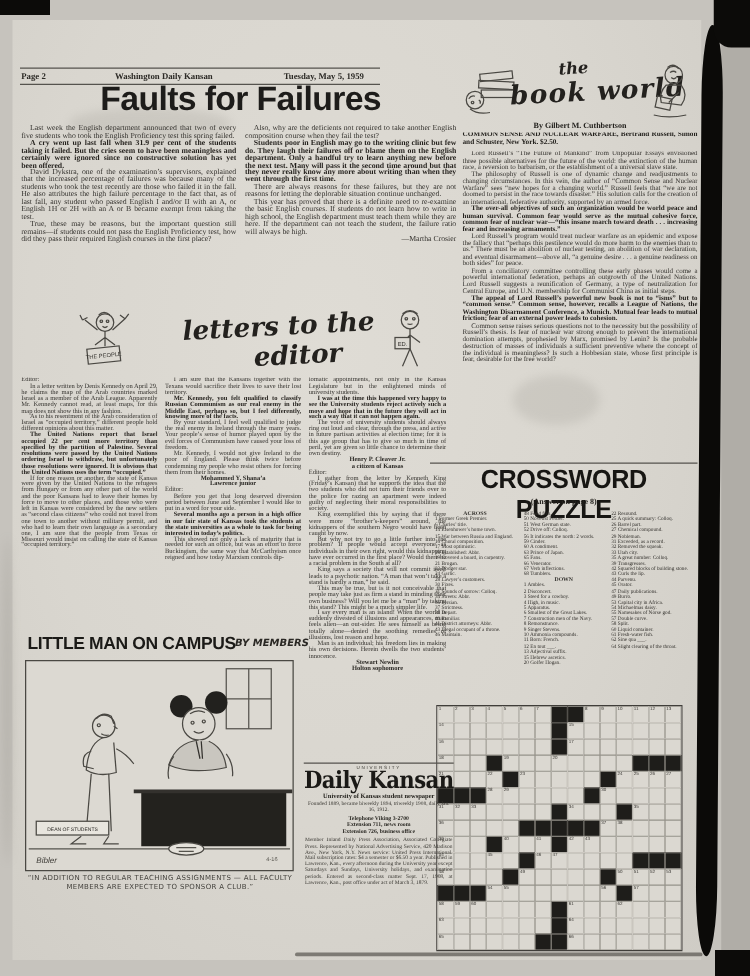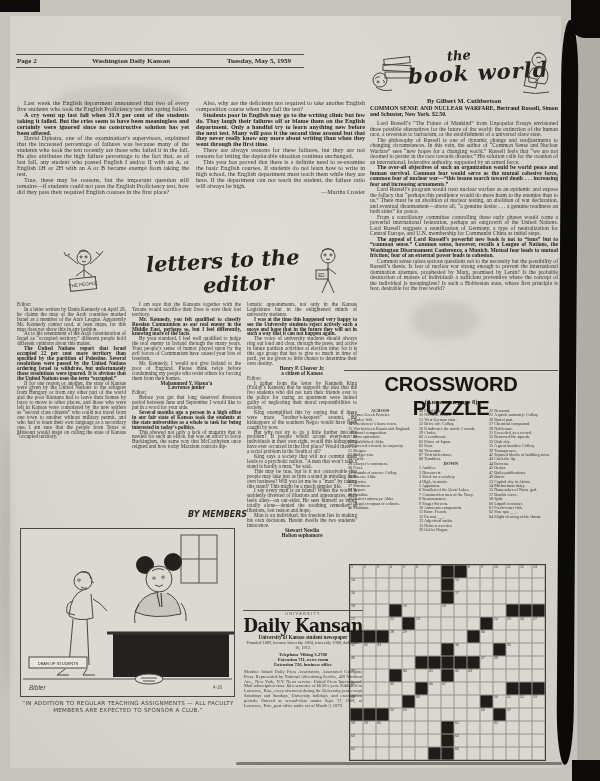--- a/index.html
+++ b/index.html
@@ -73,20 +73,21 @@
   <div class="smudge" style="left:55px;top:86px;width:130px;height:26px;"></div>
   <div class="smudge" style="left:410px;top:300px;width:70px;height:40px;"></div>
   <div class="smudge" style="left:2px;top:430px;width:8px;height:260px;opacity:.25;"></div>
 
   <div class="rule" style="left:16px;top:54px;width:288px;"></div>
   <span class="hdr-item" style="left:17px;top:57px;">Page 2</span>
   <span class="hdr-item" style="left:92px;top:57px;">Washington Daily Kansan</span>
   <span class="hdr-item" style="left:227px;top:57px;text-align:right;">Tuesday, May 5, 1959</span>
   <div class="rule" style="left:16px;top:67px;width:288px;"></div>
 
+  <div class="abs headline" style="left:20px;top:64px;width:345px;">Faults for Failures</div>
   <div class="abs txt ed-col" style="left:17px;top:100px;width:172px;height:151px;">
       <p class="para">Last week the English department announced that two of every five students who took the English Proficiency test this spring failed.</p>
       <p class="para b">A cry went up last fall when 31.9 per cent of the students taking it failed. But the cries seem to have been meaningless and certainly were ignored since no constructive solution has yet been offered.</p>
       <p class="para">David Dykstra, one of the examination’s supervisors, explained that the increased percentage of failures was because many of the students who took the test recently are those who failed it in the fall. He also attributes the high failure percentage to the fact that, as of last fall, any student who passed English I and/or II with an A, or English 1H or 2H with an A or B became exempt from taking the test.</p>
       <p class="para">True, these may be reasons, but the important question still remains—if students could not pass the English Proficiency test, how did they pass their required English courses in the first place?</p>
     </div>
   <div class="abs txt ed-col" style="left:196px;top:100px;width:169px;height:151px;">
       <p class="para">Also, why are the deficients not required to take another English composition course when they fail the test?</p>
       <p class="para b">Students poor in English may go to the writing clinic but few do. They laugh their failures off or blame them on the English department. Only a handful try to learn anything new before the next test. Many will pass it the second time around but that they never really know any more about writing than when they went through the first time.</p>
       <p class="para">There are always reasons for these failures, but they are not reasons for letting the deplorable situation continue unchanged.</p>
@@ -631,20 +632,21 @@
       <p class="para">King exemplified this by saying that if there were more “brother’s-keepers” around, the kidnappers of the southern Negro would have been caught by now.</p>
       <p class="para">But why not try to go a little further into the problem? If people would accept everyone as individuals in their own right, would this kidnapping have ever occurred in the first place? Would there be a racial problem in the South at all?</p>
       <p class="para">King says a society that will not commit itself leads to a psychotic nation. “A man that won’t take a stand is hardly a man,” he said.</p>
       <p class="para">This may be true, but is it not conceivable that people may take just as firm a stand in minding their own business? Will you let me be a “man” by taking this stand? This might be a much simpler life.</p>
       <p class="para">I say every man is an island! When the world is suddenly divested of illusions and appearances, man feels alien—an out-sider. He sees himself as being totally alone—denied the soothing remedies of illusions, lost reason and hope.</p>
       <p class="para">Man is an individual; his freedom lies in making his own decisions. Herein dwells the two students’ innocence.</p>
       <p class="para sigc">Stewart Newlin</p>
       <p class="para sigc">Holton sophomore</p>
     </div>
 
+  <div class="abs cartoon-title" style="left:22px;top:506px;">LITTLE MAN ON CAMPUS</div>
   <div class="abs cartoon-by" style="left:188px;top:510px;">BY MEMBERS</div>
   <div class="cartoon-frame" style="left:20px;top:528px;width:213px;height:167px;">
     <svg width="213" height="167" viewBox="0 0 213 167">
       <g fill="none" stroke="#55534d" stroke-width="1">
         <rect x="160" y="6" width="36" height="48"></rect>
         <path d="M178 6 v48 M160 30 h36"></path>
         <path d="M2 150 h209"></path>
       </g>
 
       <circle cx="124" cy="36" r="9" fill="#22211e"></circle>

